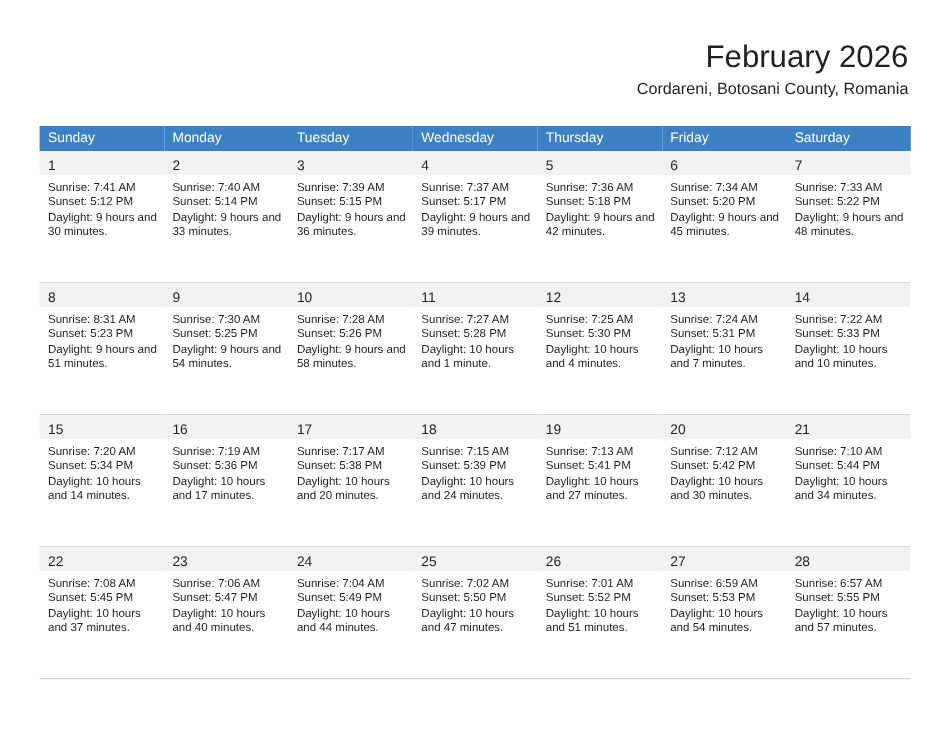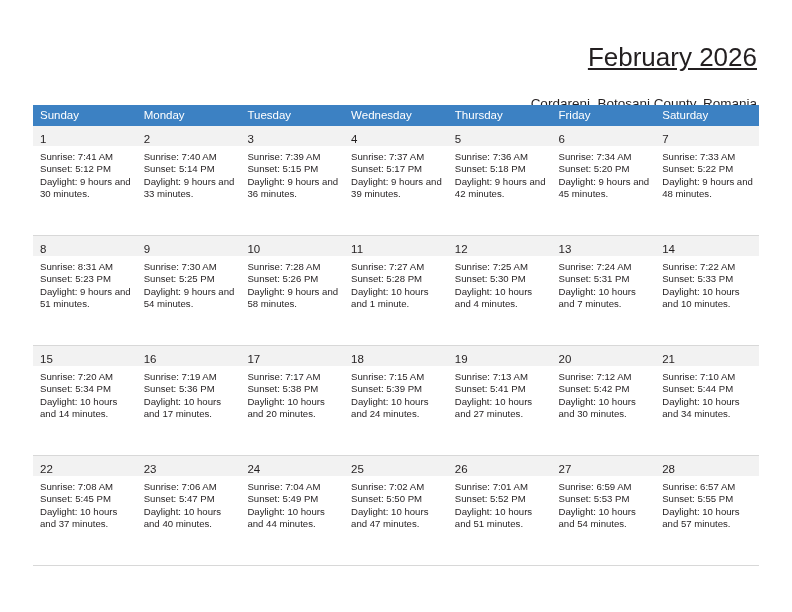--- a/index.html
+++ b/index.html
@@ -59,35 +59,34 @@
     left: 32px;
     top: 20px;
     font-size: 21px;
     letter-spacing: 0.2px;
     color: #2e8bd4;
     font-family: "Liberation Sans", sans-serif;
   }
   .title-block {
     position: absolute;
     right: 0;
-    top: 12px;
+    top: 2px;
     text-align: right;
-    text-decoration: underline;
   }
   .cal-title {
     font-size: 26px;
     color: #231f20;
     line-height: 34px;
     white-space: nowrap;
   }
   .cal-subtitle {
     font-size: 13.5px;
     color: #231f20;
     line-height: 20px;
-    margin-top: 20px;
+    margin-top: 0;
     white-space: nowrap;
   }
 
   
   .calendar {
     position: absolute;
     left: 33px;
     top: 105px;
     width: 726px;
     border-collapse: collapse;

